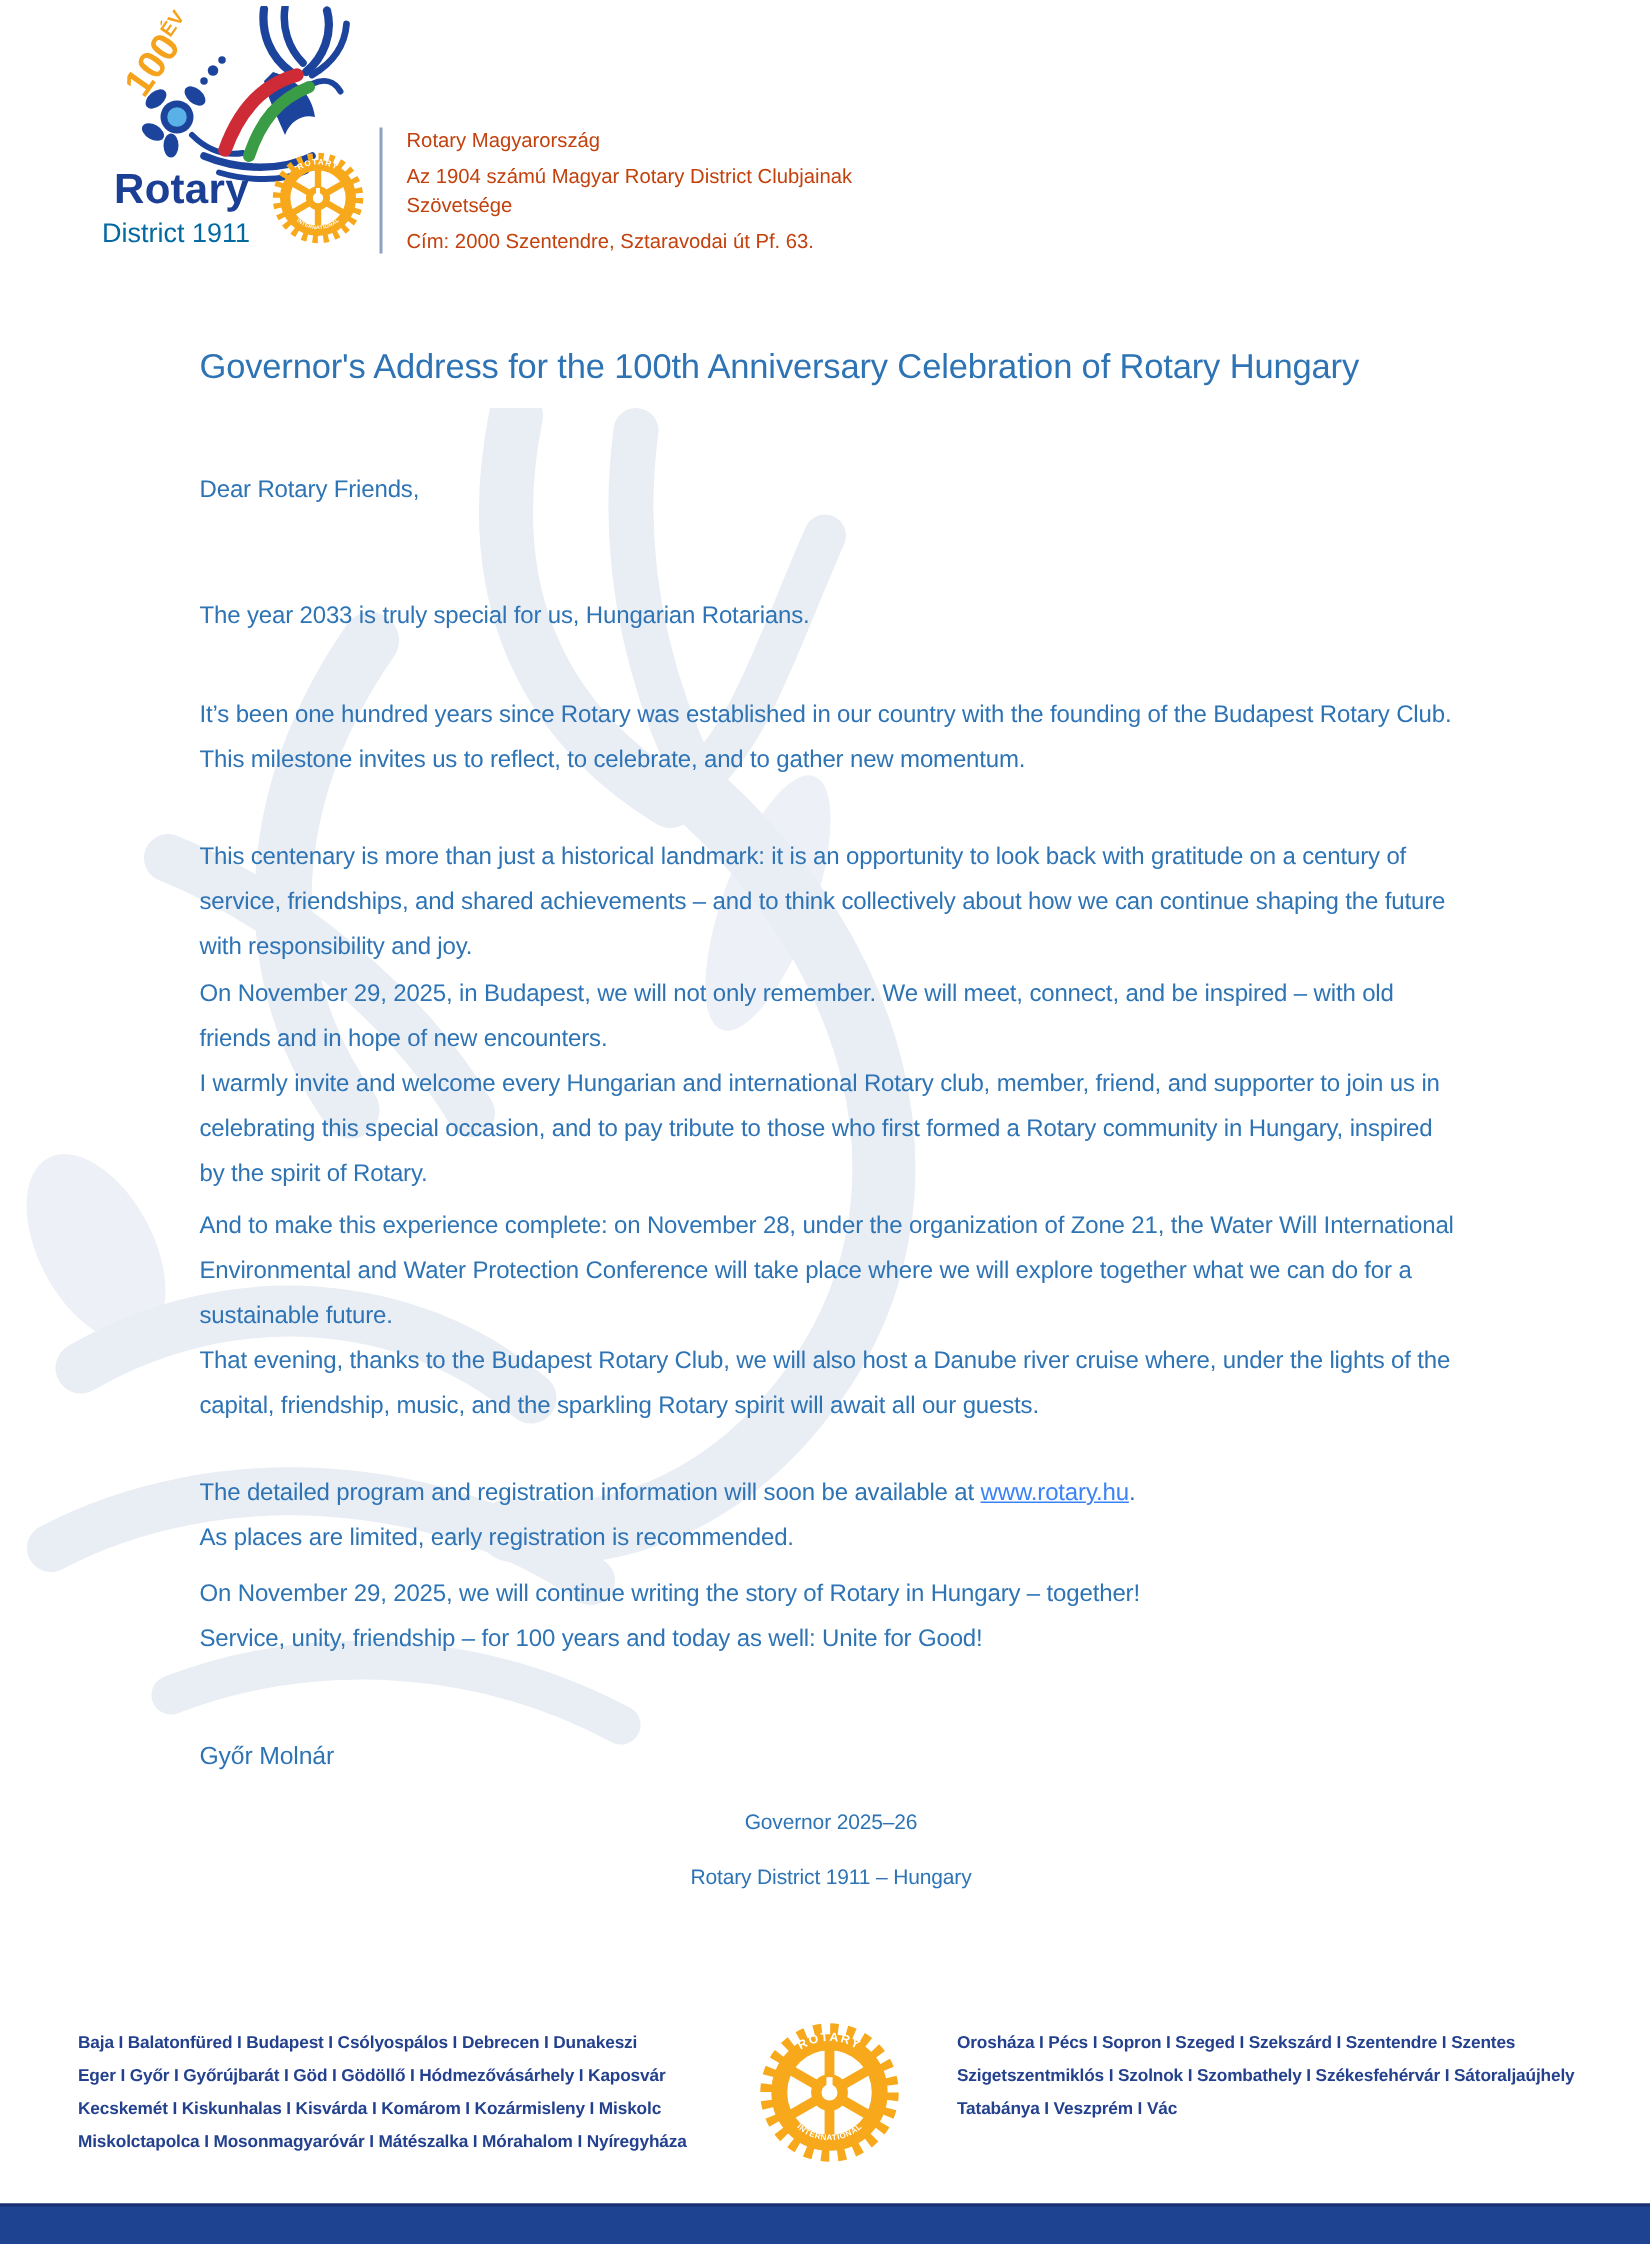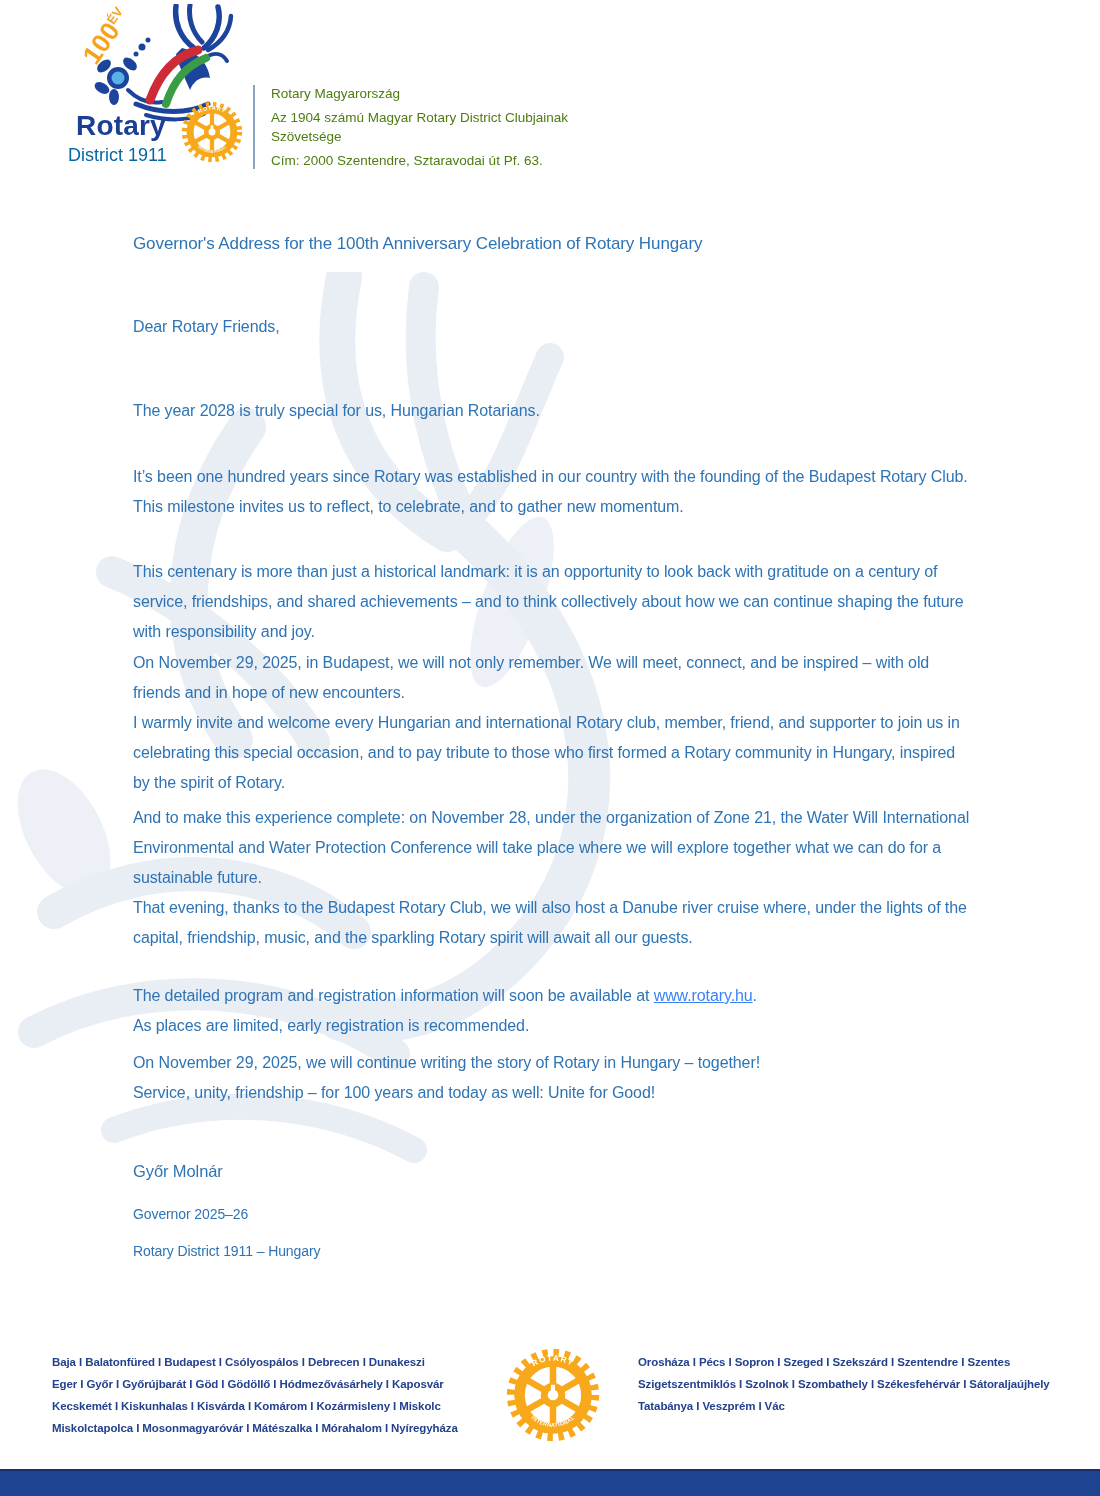--- a/index.html
+++ b/index.html
@@ -9,31 +9,31 @@
   }
   
   .watermark { position:absolute; left:-8px; top:272px; width:660px; height:950px; }
   
   .logo-block { position:absolute; left:66px; top:4px; width:195px; height:172px; }
   .deer-svg { position:absolute; left:18px; top:0; width:160px; height:120px; }
   .brand { position:absolute; left:10px; top:106px; font-size:28px; font-weight:bold; color:#1B3F94; letter-spacing:0.2px; }
   .district { position:absolute; left:2px; top:141px; font-size:18px; color:#0369a1; }
   .wheel-sm { position:absolute; left:114px; top:96px; width:64px; height:64px; }
   .header-divider { position:absolute; left:253px; top:85px; width:2px; height:84px; background:#8CA3C4; }
-  .org { position:absolute; left:271px; top:84px; width:302px; color:#4d7c0f; font-size:13.5px; line-height:19px; }
+  .org { position:absolute; left:271px; top:84px; width:302px; color:#c2410c; font-size:13.5px; line-height:19px; }
   .org p { margin:0 0 5px 0; }
   
   .para, .title-line, .salutation, .sig {
     position:absolute; left:133px; width:842px; color:#2E74B5;
     font-size:16px; line-height:30px; margin:0; white-space:pre-line; letter-spacing:-0.1px;
   }
-  .title-line { font-size:17px; }
+  .title-line { font-size:23px; }
   .doc-link { text-decoration:underline; cursor:pointer; color:#3b82f6; }
   .sig-name { font-size:16.5px; }
-  .sig-small { font-size:14px; }
+  .sig-small { font-size:14px;text-align:center; }
   
   .cities {
     position:absolute; top:1351px; color:#24418E; font-size:11.5px; font-weight:bold;
     line-height:22px; text-align:left; white-space:pre-line; letter-spacing:-0.1px;
   }
   .cities-left { left:52px; width:420px; }
   .cities-right { left:638px; width:430px; }
   .wheel-lg { position:absolute; left:504px; top:1346px; width:98px; height:98px; }
   .bottom-bar { position:absolute; left:0; top:1469px; width:1100px; height:27px; background:#1D4391; border-top:2px solid #1B2F70; box-sizing:border-box; }
   .defs-holder { position:absolute; width:0; height:0; overflow:hidden; }
@@ -120,21 +120,21 @@
   <div class="header-divider"></div>
 
   <div class="org">
     <p>Rotary Magyarország</p>
     <p>Az 1904 számú Magyar Rotary District Clubjainak Szövetsége</p>
     <p>Cím: 2000 Szentendre, Sztaravodai út Pf. 63.</p>
   </div>
 
   <p class="title-line" style="top:229px">Governor's Address for the 100th Anniversary Celebration of Rotary Hungary</p>
   <p class="salutation" style="top:312px">Dear Rotary Friends,</p>
-  <p class="para" style="top:396px">The year 2028 is truly special for us, Hungarian Rotarians.</p>
+  <p class="para" style="top:396px">The year 2033 is truly special for us, Hungarian Rotarians.</p>
   <p class="para" style="top:462px">It’s been one hundred years since Rotary was established in our country with the founding of the Budapest Rotary Club. This milestone invites us to reflect, to celebrate, and to gather new momentum.</p>
   <p class="para" style="top:557px">This centenary is more than just a historical landmark: it is an opportunity to look back with gratitude on a century of service, friendships, and shared achievements – and to think collectively about how we can continue shaping the future with responsibility and joy.</p>
   <p class="para" style="top:648px">On November 29, 2025, in Budapest, we will not only remember. We will meet, connect, and be inspired – with old friends and in hope of new encounters.
 I warmly invite and welcome every Hungarian and international Rotary club, member, friend, and supporter to join us in celebrating this special occasion, and to pay tribute to those who first formed a Rotary community in Hungary, inspired by the spirit of Rotary.</p>
   <p class="para" style="top:803px">And to make this experience complete: on November 28, under the organization of Zone 21, the Water Will International Environmental and Water Protection Conference will take place where we will explore together what we can do for a sustainable future.
 That evening, thanks to the Budapest Rotary Club, we will also host a Danube river cruise where, under the lights of the capital, friendship, music, and the sparkling Rotary spirit will await all our guests.</p>
   <p class="para" style="top:981px"><span>The detailed program and registration information will soon be available at </span><span class="doc-link">www.rotary.hu</span><span>.</span><br><span>As places are limited, early registration is recommended.</span></p>
   <p class="para" style="top:1048px">On November 29, 2025, we will continue writing the story of Rotary in Hungary – together!
 Service, unity, friendship – for 100 years and today as well: Unite for Good!</p>
 

